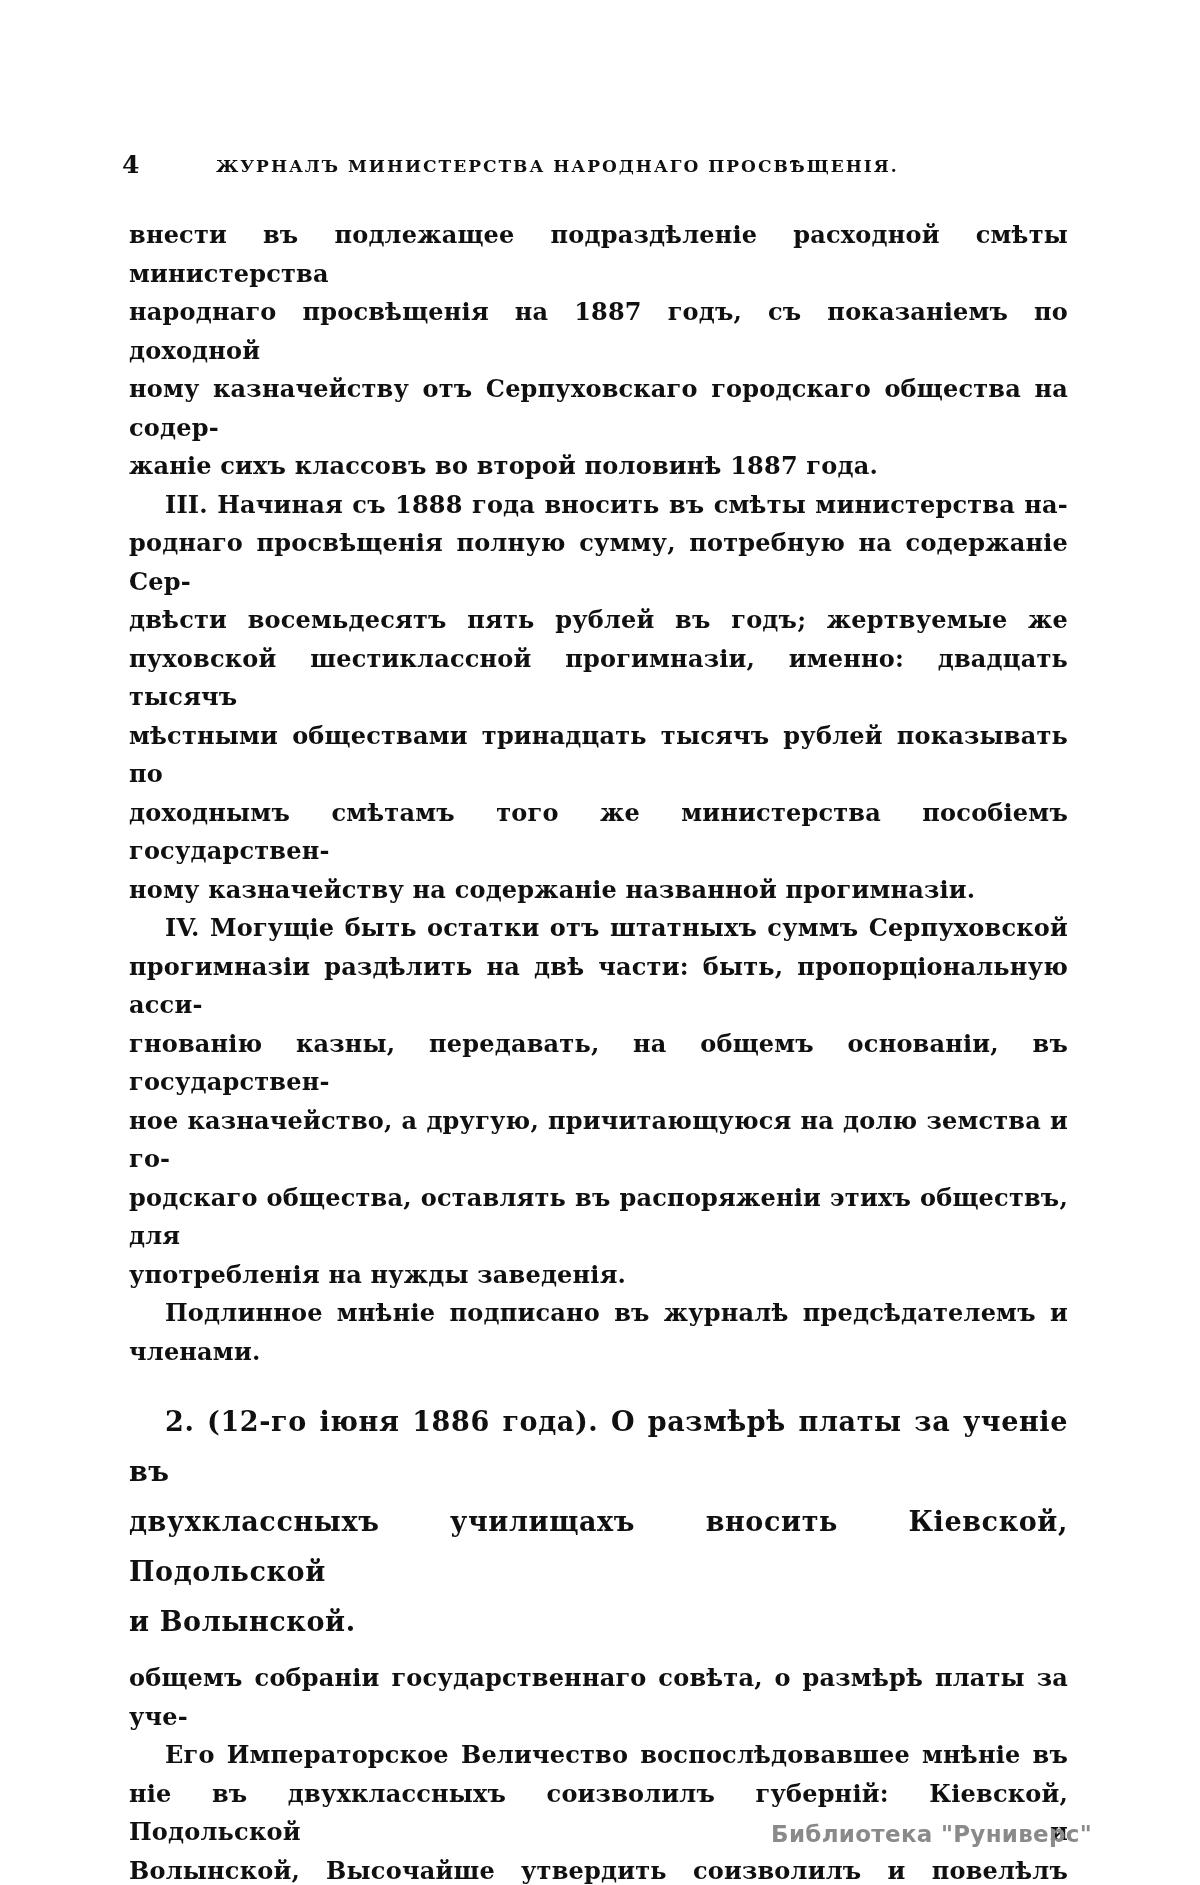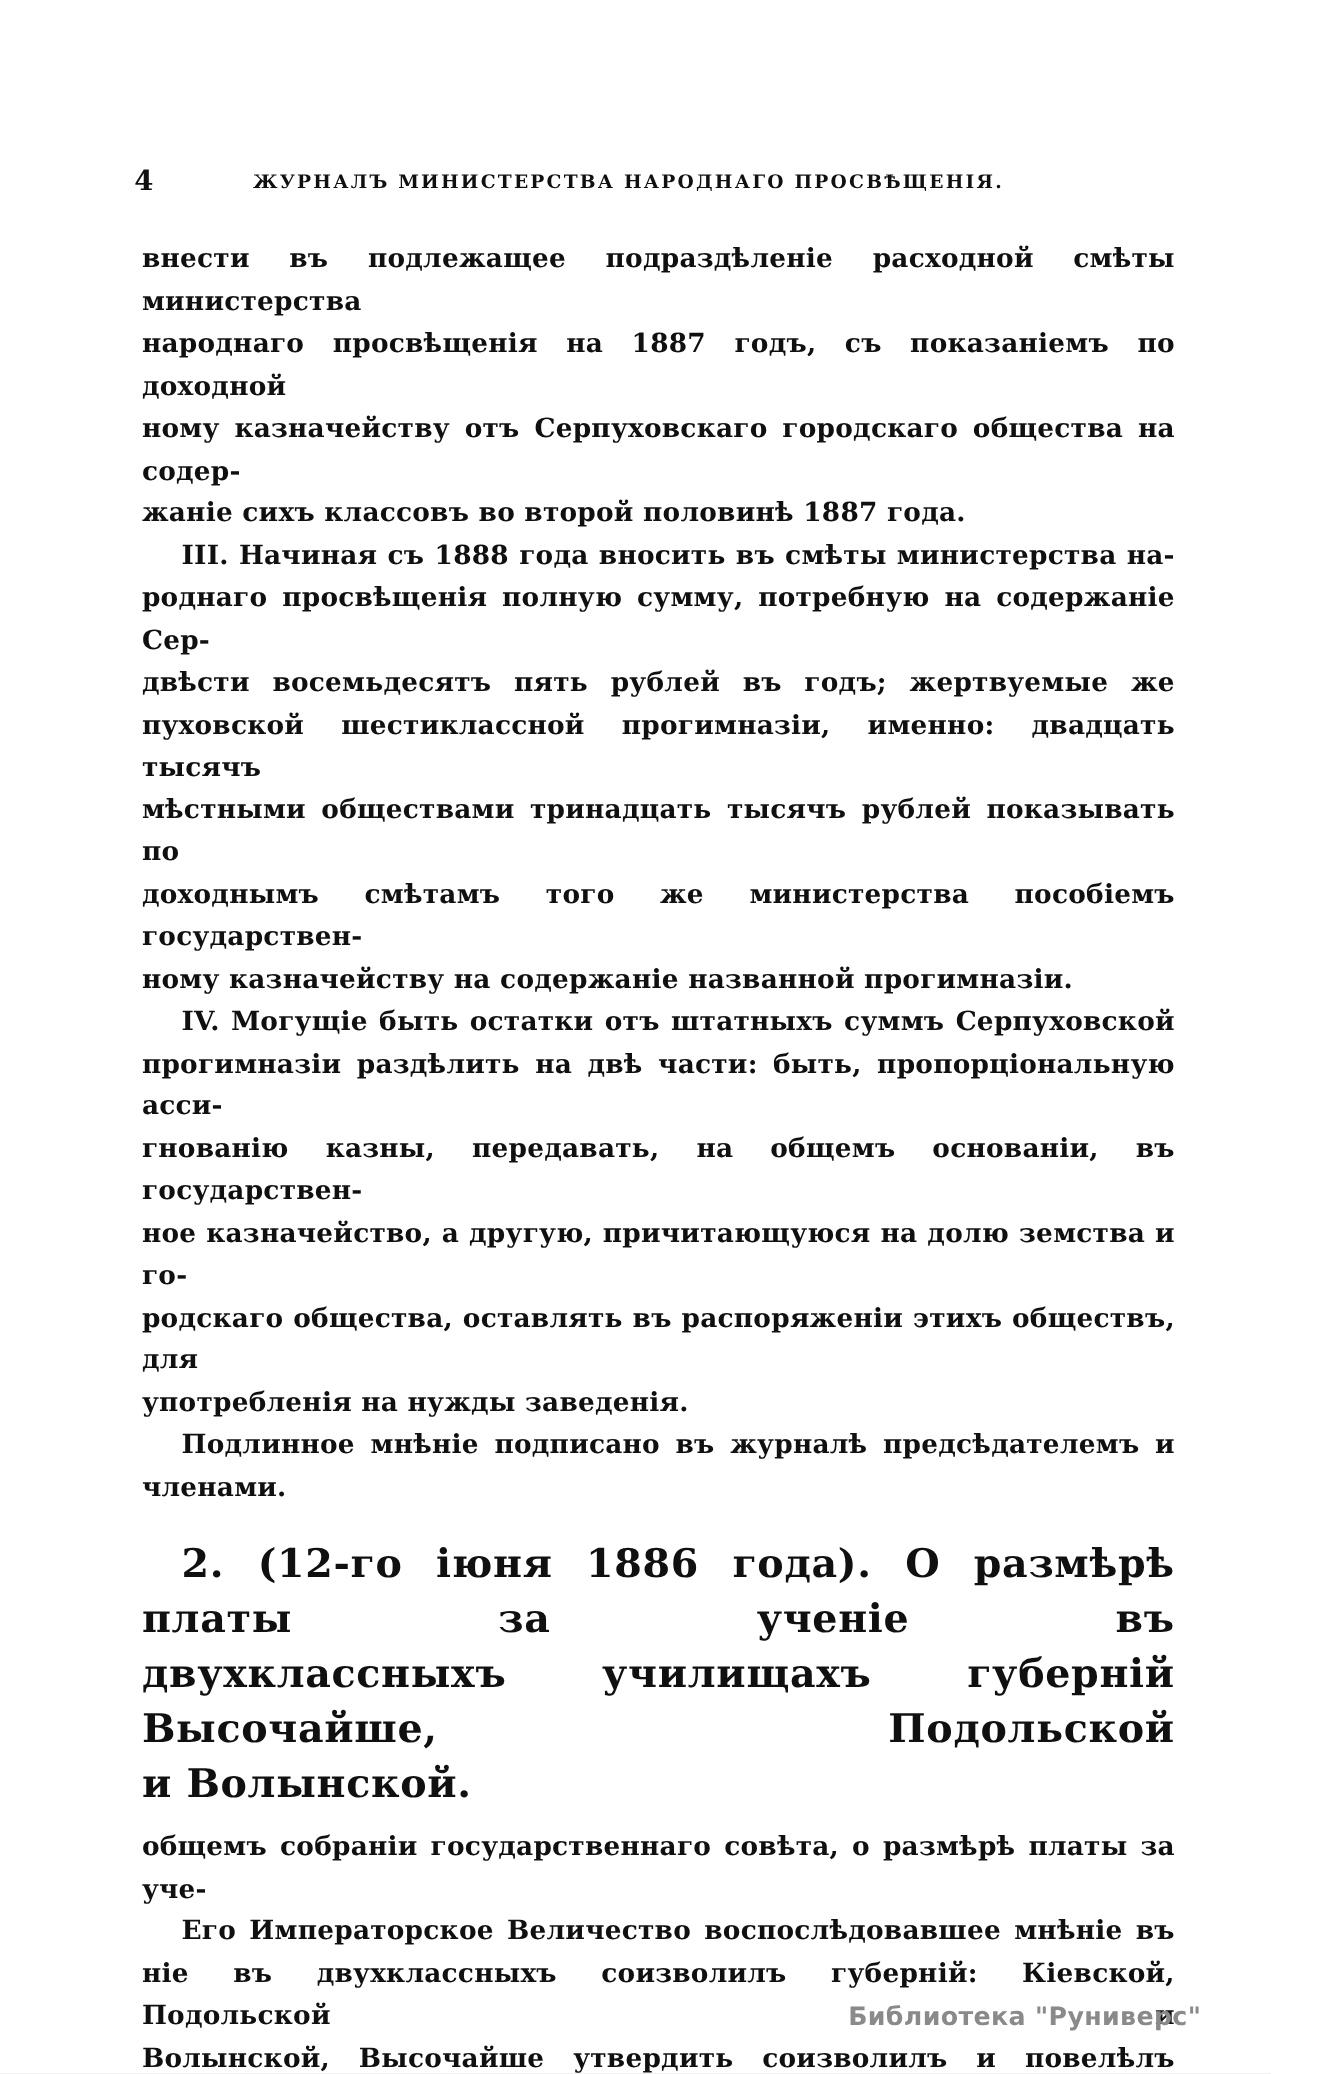--- a/index.html
+++ b/index.html
@@ -9,35 +9,35 @@
     margin:0 auto;
     background:#ffffff;
     font-family:"DejaVu Serif", serif;
     color:#101010;
     overflow:hidden;
   }
   
   .header{position:absolute;top:150px;left:112px;right:112px;height:34px;}
   .pagenum{position:absolute;left:10px;top:0;font-size:25px;font-weight:700;}
   .runhead{
-    position:absolute;left:118px;top:6px;
+    position:absolute;left:104px;top:6px;
     font-size:17px;font-weight:700;letter-spacing:2px;white-space:nowrap;
   }
   
   .bodycol{position:absolute;left:112px;top:216px;width:956px;}
   .line{
     font-size:24px;font-weight:700;line-height:38.5px;
     text-align:justify;text-align-last:justify;
     letter-spacing:0.2px;
     margin-left:17px;
   }
   .line.end{text-align-last:left;}
   .line.indent{text-indent:36px;}
   
-  .sec-heading .line{font-size:36px;line-height:50px;letter-spacing:0.6px;}
+  .sec-heading .line{font-size:27px;line-height:50px;letter-spacing:0.6px;}
   .mt-lg{margin-top:26px;}
   .mt-sm{margin-top:12px;}
   
   .watermark{
     position:absolute;right:108px;bottom:38px;
     font-family:"DejaVu Sans", sans-serif;
     font-weight:700;font-size:23px;color:#8a8a8a;letter-spacing:0.3px;
   }
 </style>
 </head>
@@ -77,21 +77,21 @@
       <div class="line fill">родскаго общества, оставлять въ распоряженіи этихъ обществъ, для</div>
       <div class="line end">употребленія на нужды заведенія.</div>
     </section>
 
     <section>
       <div class="line end indent">Подлинное мнѣніе подписано въ журналѣ предсѣдателемъ и членами.</div>
     </section>
 
     <section class="sec-heading mt-lg">
       <div class="line fill indent">2. (12-го іюня 1886 года). О размѣрѣ платы за ученіе въ</div>
-      <div class="line fill">двухклассныхъ училищахъ губерній Высочайше, Подольской</div>
+      <div class="line fill">двухклассныхъ училищахъ вносить Кіевской, Подольской</div>
       <div class="line end">и Волынской.</div>
     </section>
 
     <section class="mt-sm">
       <div class="line fill">общемъ собраніи государственнаго совѣта, о размѣрѣ платы за уче-</div>
       <div class="line fill indent">Его Императорское Величество воспослѣдовавшее мнѣніе въ</div>
       <div class="line fill">ніе въ двухклассныхъ соизволилъ губерній: Кіевской, Подольской и</div>
       <div class="line fill">Волынской, Высочайше утвердить соизволилъ и повелѣлъ исполнить.</div>
     </section>
 

